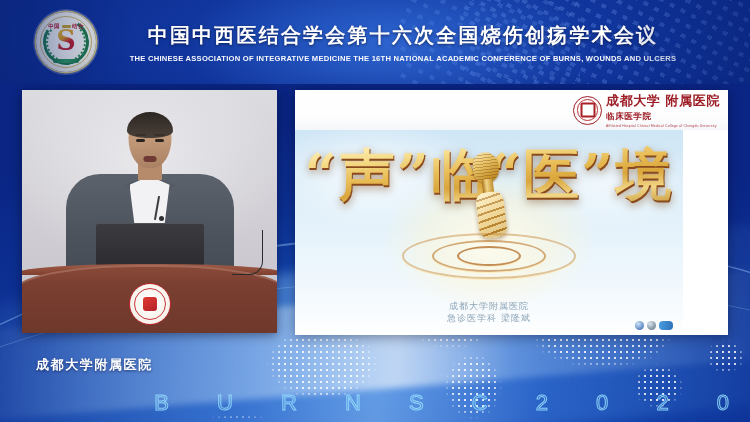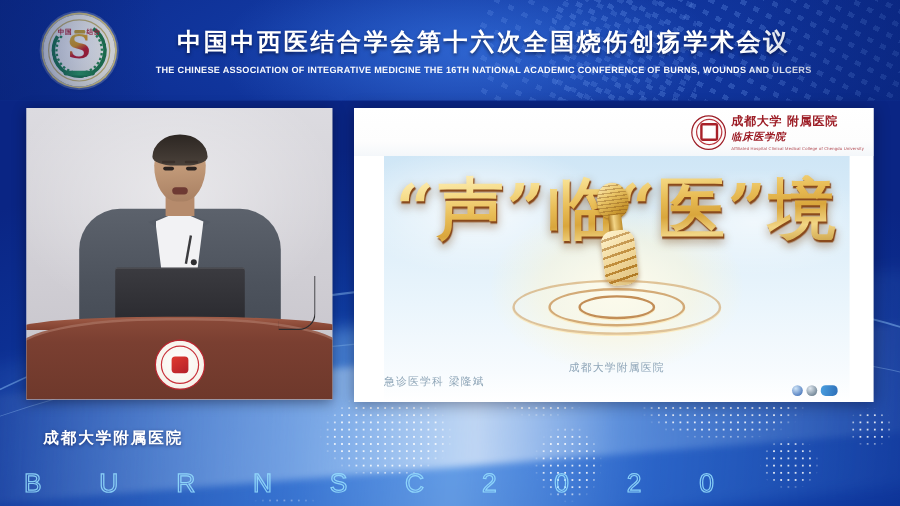--- a/index.html
+++ b/index.html
@@ -157,21 +157,21 @@
     background-image:radial-gradient(circle,rgba(255,255,255,.85) 1px,transparent 1.15px);
     background-size:6px 6px;
     -webkit-mask-image:radial-gradient(ellipse 70px 30px at 40% 30%, #000 50%, transparent 72%);
     mask-image:radial-gradient(ellipse 70px 30px at 40% 30%, #000 50%, transparent 72%);
     opacity:.75;
   }
 
   
   .wordmark{
     position:absolute;left:0;right:0;bottom:6px;
-    text-align:left;white-space:nowrap;
+    text-align:right;white-space:nowrap;
     font-size:22px;letter-spacing:21px;font-weight:400;
     color:transparent;
     -webkit-text-stroke:1px rgba(150,225,255,.85);
     font-family:"Liberation Sans",sans-serif;
     padding-left:20px;
   }
 
   
   .video{
     position:absolute;left:22px;top:90px;width:255px;height:243px;
@@ -296,35 +296,33 @@
     background:radial-gradient(circle at 50% 45%,#fff,#fdf6f6);
   }
   .sl-logo-mark:after{
     content:"";position:absolute;left:50%;top:50%;transform:translate(-50%,-50%);
     width:11px;height:11px;border-radius:2px;border:2px solid #a82028;
   }
   .sl-logo-ring{position:absolute;inset:2.6px;border-radius:50%;border:1px solid #b8333b;}
   .sl-logo-txt{display:flex;flex-direction:column;justify-content:center;}
   .sl-logo-cn{
     font-family:"DejaVu Serif","DejaVu Sans",serif;
-    font-size:10px;font-weight:bold;color:#9d1e27;letter-spacing:.6px;white-space:nowrap;
+    font-size:13px;font-weight:bold;color:#9d1e27;letter-spacing:.6px;white-space:nowrap;
   }
   .sl-logo-cn2{
     font-family:"DejaVu Serif","DejaVu Sans",serif;
     font-size:8.5px;font-weight:bold;color:#9d1e27;letter-spacing:.6px;white-space:nowrap;
     margin-top:1px;
-    font-style:italic;
   }
   .sl-logo-en{font-size:3.4px;color:#b04048;letter-spacing:.2px;white-space:nowrap;margin-top:1.5px;}
 
   .sl-body{
     position:absolute;left:0;top:40px;width:388px;height:205px;
     background:linear-gradient(180deg,#cfe6f6 0%,#ddeef9 30%,#eaf5fc 60%,#f7fbfe 88%,#ffffff 100%);
     overflow:hidden;
-    margin-left:25px;
   }
   .sl-cloud1{
     position:absolute;left:-30px;top:-10px;width:220px;height:110px;border-radius:50%;
     background:radial-gradient(ellipse at center,rgba(255,255,255,.75),rgba(255,255,255,0) 70%);
   }
   .sl-cloud2{
     position:absolute;right:-20px;top:10px;width:200px;height:90px;border-radius:50%;
     background:radial-gradient(ellipse at center,rgba(255,255,255,.6),rgba(255,255,255,0) 70%);
   }
   .sl-glow{
@@ -383,21 +381,21 @@
   .sl-sub{
     position:absolute;left:0;right:0;top:140px;text-align:center;white-space:nowrap;
     font-family:"DejaVu Serif","DejaVu Sans",serif;
     font-size:16px;font-weight:bold;color:#222226;letter-spacing:1px;
   }
   .sl-aff1{
     position:absolute;left:0;right:0;top:170px;text-align:center;white-space:nowrap;
     font-family:"DejaVu Sans",sans-serif;font-size:9px;color:#8fa6b8;letter-spacing:1px;
   }
   .sl-aff2{
-    position:absolute;left:0;right:0;top:182px;white-space:nowrap;
+    position:absolute;left:0;right:0;top:182px;text-align:center;white-space:nowrap;
     font-family:"DejaVu Sans",sans-serif;font-size:9px;color:#8fa6b8;letter-spacing:1px;
   }
   .sl-badges{
     position:absolute;right:10px;bottom:5px;display:flex;gap:3px;align-items:center;
   }
   .sl-badges span{
     width:9px;height:9px;border-radius:50%;
     background:radial-gradient(circle at 35% 30%,#cfe4f7,#5b86c4 70%,#2f5a9c 100%);
     display:block;
   }

